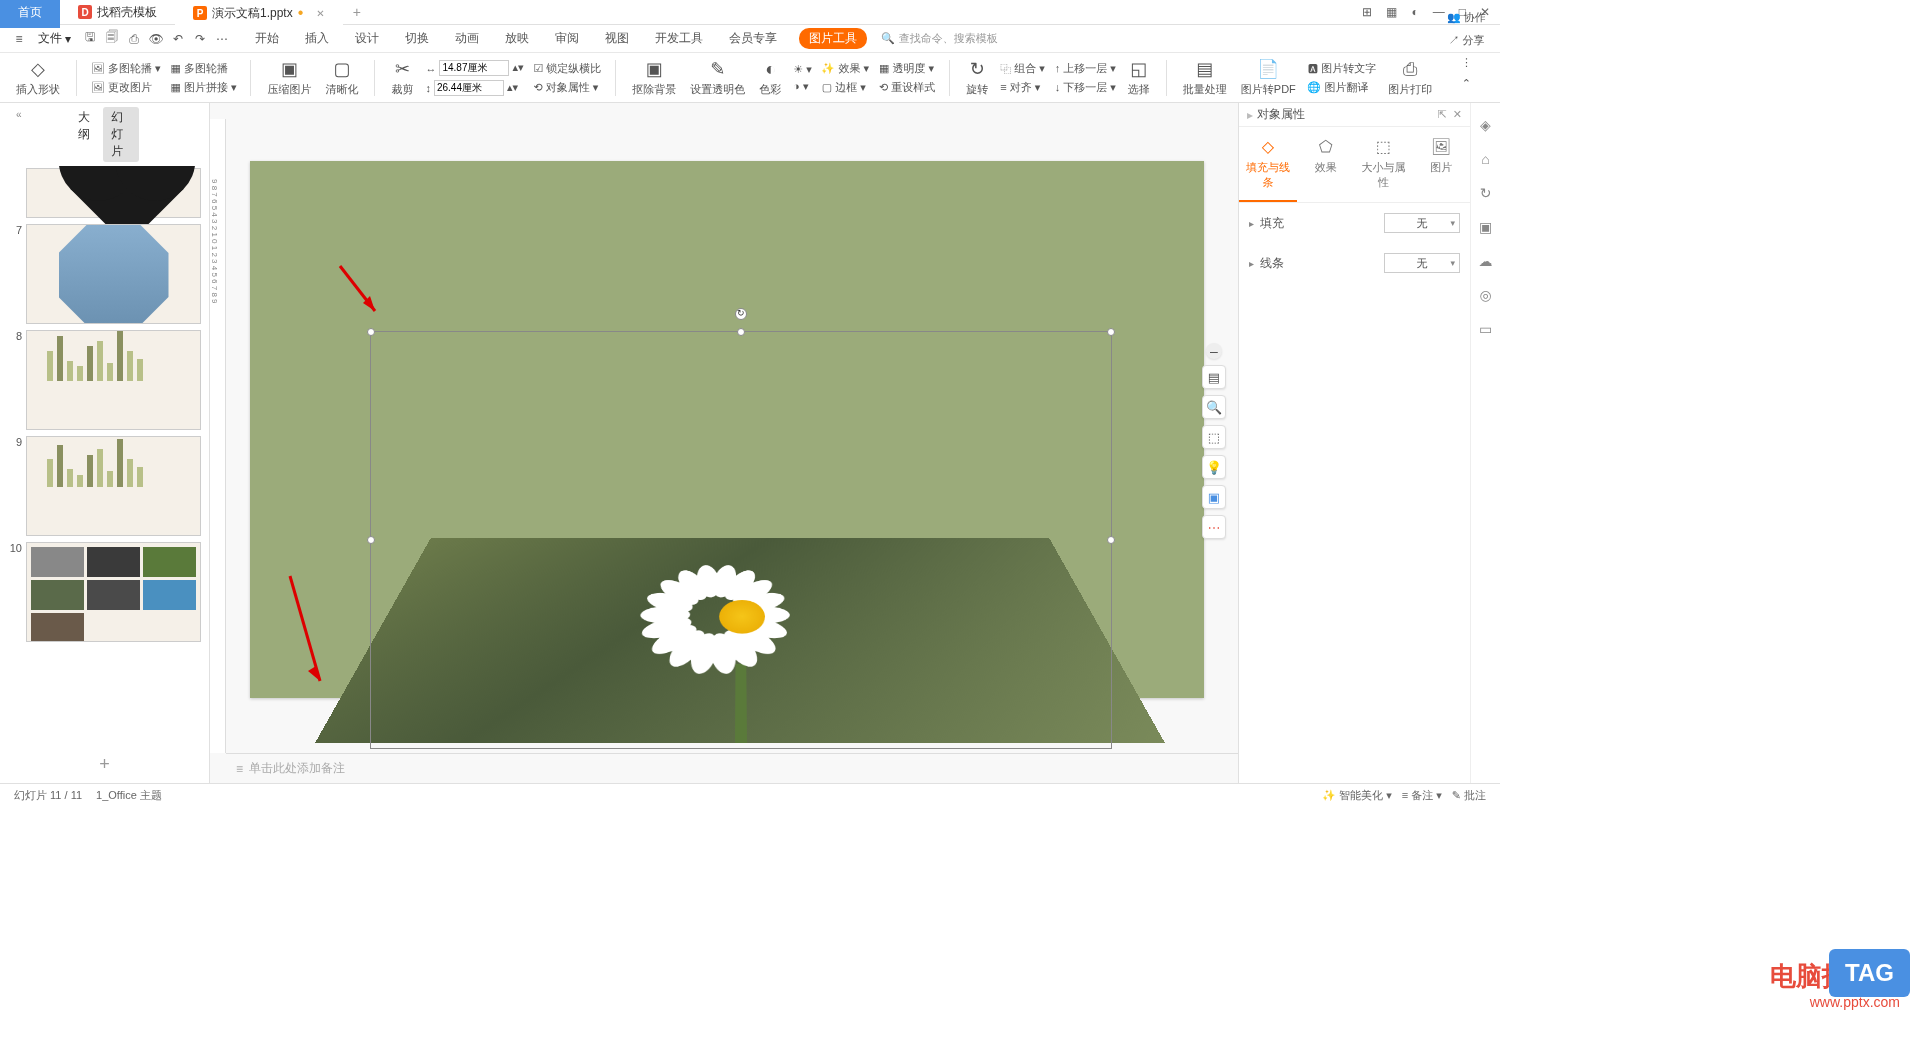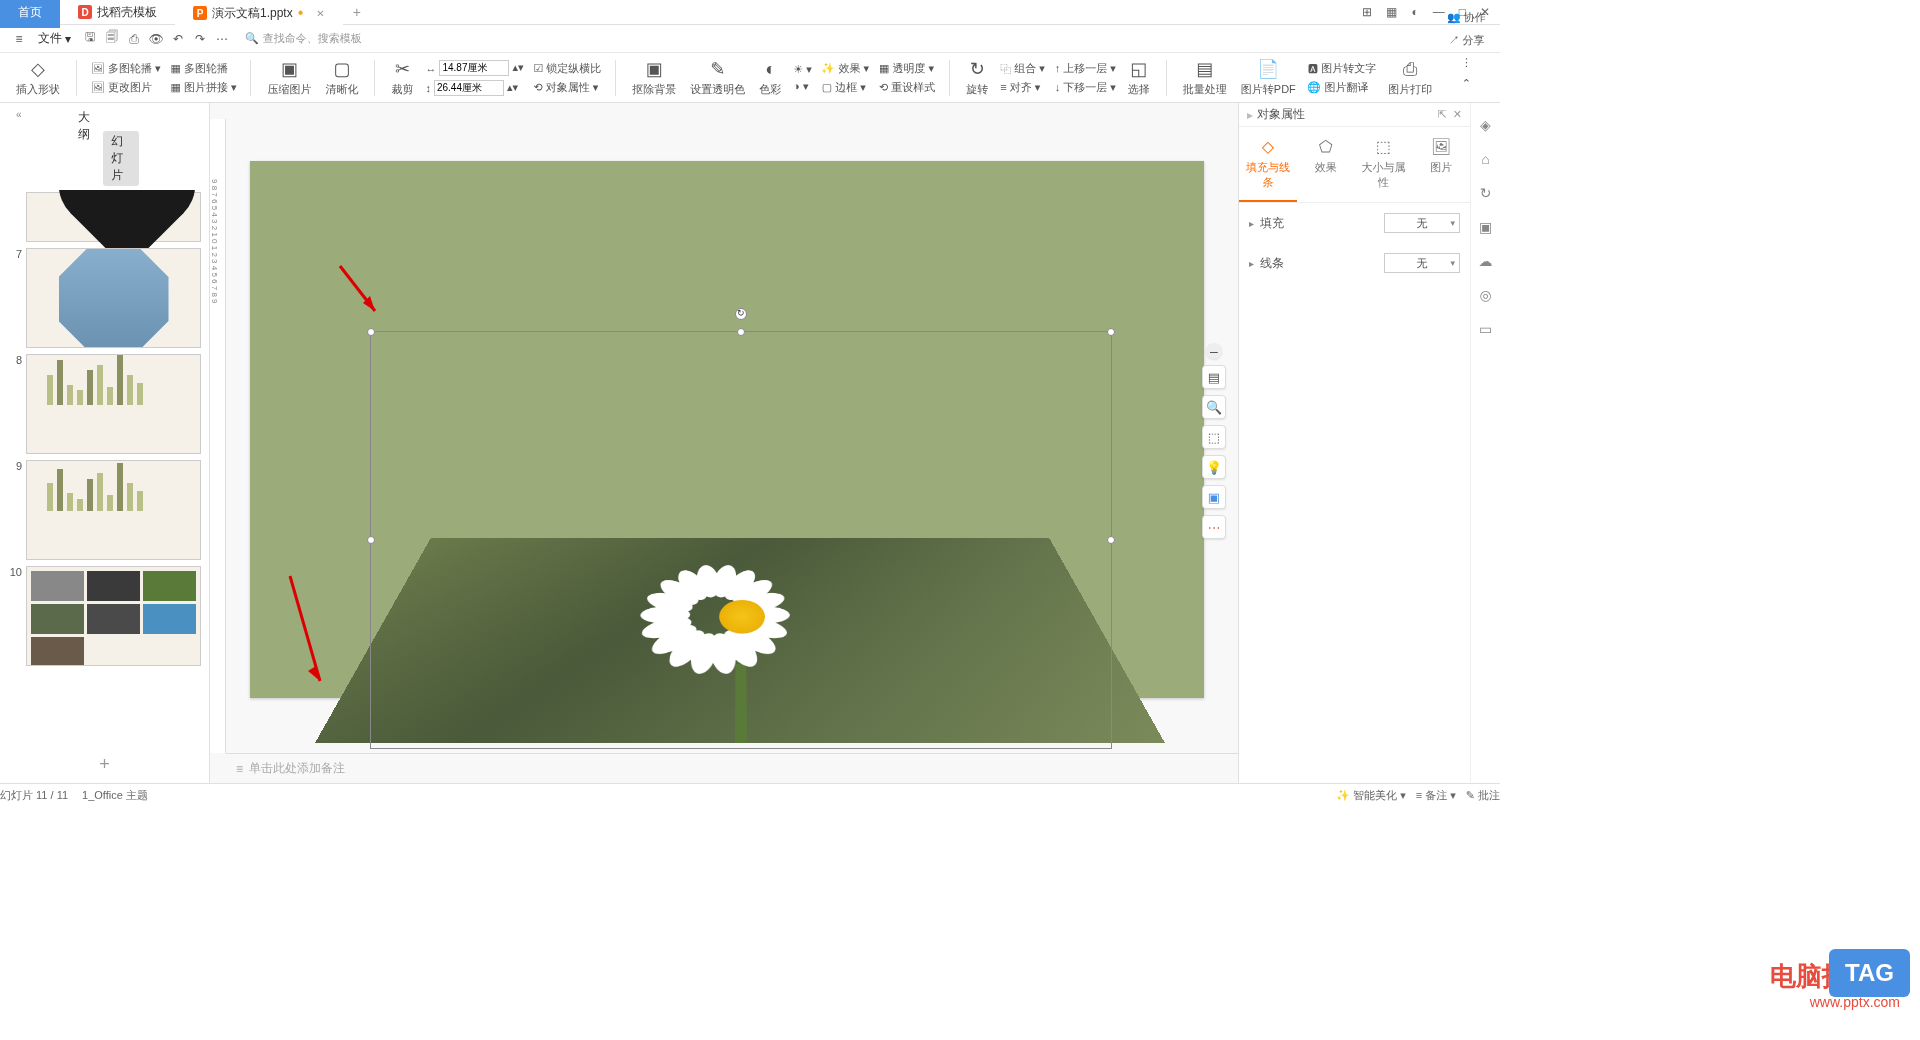--- a/index.html
+++ b/index.html
@@ -28,21 +28,21 @@
 .ribbon-group { display: flex; flex-direction: column; align-items: center; gap: 2px; font-size: 11px; color: #555; padding: 0 4px; }
 .ribbon-group .icon { font-size: 18px; color: #555; }
 .ribbon-btn { display: flex; align-items: center; gap: 3px; font-size: 11px; color: #555; padding: 1px 2px; cursor: pointer; }
 .ribbon-col { display: flex; flex-direction: column; gap: 2px; }
 .ribbon-sep { width: 1px; height: 36px; background: #e0e0e0; margin: 0 6px; }
 .size-input { width: 70px; height: 16px; border: 1px solid #ccc; font-size: 10px; padding: 0 2px; }
 .main { display: flex; height: 680px; }
 .left-panel { width: 210px; border-right: 1px solid #e0e0e0; display: flex; flex-direction: column; }
 .tab-switch { display: flex; gap: 4px; padding: 4px 70px; font-size: 12px; }
 .tab-switch span { padding: 2px 8px; cursor: pointer; }
-.tab-switch .active { background: #e0e0e0; border-radius: 3px; margin-top: 24px; }
+.tab-switch .active { background: #e0e0e0; border-radius: 3px; }
 .collapse-arrow { position: absolute; left: 8px; font-size: 10px; color: #888; }
 .thumbs { flex: 1; overflow-y: auto; padding: 2px 8px; }
 .thumb-item { display: flex; gap: 4px; margin-bottom: 6px; }
 .thumb-num { width: 14px; font-size: 11px; color: #555; text-align: right; }
 .thumb { width: 175px; height: 100px; background: #fff; border: 1px solid #ccc; position: relative; overflow: hidden; }
 .thumb.selected { border: 2px solid #ff6a00; }
 .thumb.green { background: #9bab7a; }
 .thumb .mini-daisy { position: absolute; bottom: 5px; left: 25px; width: 125px; height: 55px; background: linear-gradient(#6b7a4a, #4a5a3a); transform: perspective(80px) rotateX(25deg); }
 .thumb .mini-daisy::after { content: ''; position: absolute; left: 50px; top: 10px; width: 24px; height: 24px; background: radial-gradient(circle, #f5c518 25%, #fff 26%); border-radius: 50%; }
 .add-slide { text-align: center; padding: 8px; font-size: 18px; color: #999; cursor: pointer; }
@@ -73,21 +73,21 @@
 .rp-tabs { display: flex; border-bottom: 1px solid #eee; }
 .rp-tab { flex: 1; text-align: center; padding: 10px 2px; font-size: 11px; color: #777; cursor: pointer; display: flex; flex-direction: column; align-items: center; gap: 4px; }
 .rp-tab.active { color: #ff6a00; border-bottom: 2px solid #ff6a00; }
 .rp-tab .ico { font-size: 16px; }
 .rp-section { padding: 10px; display: flex; align-items: center; font-size: 12px; color: #555; }
 .rp-section .arrow { margin-right: 6px; font-size: 10px; color: #888; }
 .rp-select { margin-left: auto; width: 76px; height: 20px; border: 1px solid #ccc; font-size: 11px; display: flex; align-items: center; justify-content: center; position: relative; }
 .rp-select::after { content: '▾'; position: absolute; right: 4px; color: #888; font-size: 9px; }
 .side-icons { width: 30px; border-left: 1px solid #eee; display: flex; flex-direction: column; align-items: center; gap: 18px; padding-top: 14px; }
 .side-icons span { font-size: 14px; color: #888; cursor: pointer; }
-.statusbar { height: 24px; border-top: 1px solid #e0e0e0; display: flex; align-items: center; padding: 0 0; font-size: 11px; color: #666; gap: 14px; }
+.statusbar { height: 24px; border-top: 1px solid #e0e0e0; display: flex; align-items: center; padding: 0 14px; font-size: 11px; color: #666; gap: 14px; }
 .statusbar .right { margin-left: auto; display: flex; gap: 10px; align-items: center; }
 .watermark { position: absolute; right: 20px; bottom: 30px; text-align: right; }
 .watermark .t1 { font-size: 26px; color: #e74c3c; font-weight: bold; }
 .watermark .t2 { font-size: 14px; color: #e74c3c; }
 .watermark .tag { position: absolute; right: -10px; top: -10px; background: #4a90e2; color: #fff; font-size: 24px; font-weight: bold; padding: 10px 16px; border-radius: 6px; }
 .bars { display: flex; align-items: flex-end; gap: 4px; height: 60px; padding: 20px 20px 10px; }
 .bar { width: 6px; background: #b8c088; }
 .heart { position: absolute; left: 60px; top: -20px; width: 80px; height: 80px; background: #1a1a1a; transform: rotate(45deg); }
 .heart::before, .heart::after { content: ''; width: 80px; height: 80px; background: #1a1a1a; border-radius: 50%; position: absolute; }
 .heart::before { left: -40px; } .heart::after { top: -40px; }
@@ -126,20 +126,33 @@
 <div class="menubar">
   <span class="qa-icon">≡</span>
   <span class="file-menu"><span>文件</span> ▾</span>
   <span class="qa-icon">🖫</span>
   <span class="qa-icon">🗐</span>
   <span class="qa-icon">⎙</span>
   <span class="qa-icon">👁</span>
   <span class="qa-icon">↶</span>
   <span class="qa-icon">↷</span>
   <span class="qa-icon">⋯</span>
+  <div class="menu-items">
+    <span class="menu-item">开始</span>
+    <span class="menu-item">插入</span>
+    <span class="menu-item">设计</span>
+    <span class="menu-item">切换</span>
+    <span class="menu-item">动画</span>
+    <span class="menu-item">放映</span>
+    <span class="menu-item">审阅</span>
+    <span class="menu-item">视图</span>
+    <span class="menu-item">开发工具</span>
+    <span class="menu-item">会员专享</span>
+    <span class="pic-tool">图片工具</span>
+  </div>
   <div class="search-box">🔍 <span>查找命令、搜索模板</span></div>
   <div class="right-tools">
     <span class="unsaved">☁ <span>有修改</span></span>
     <span>👥 <span>协作</span></span>
     <span>↗ <span>分享</span></span>
     <span>⋮</span>
     <span>⌃</span>
   </div>
 </div>
 

